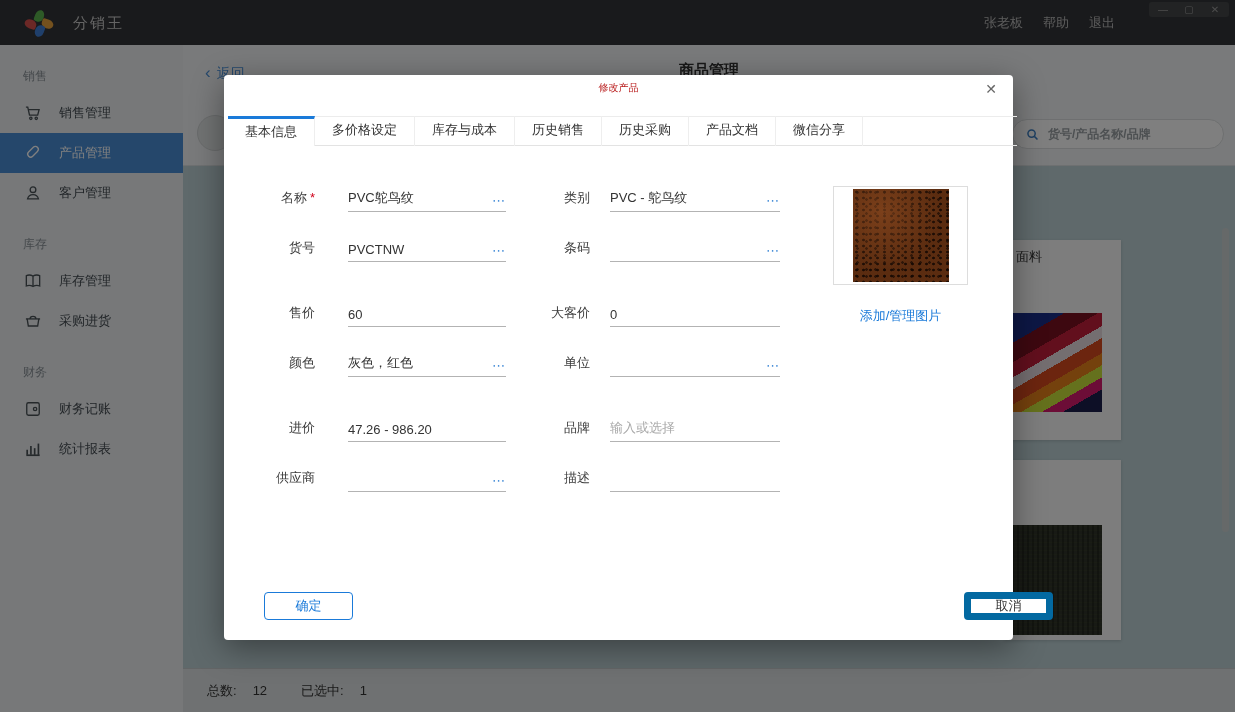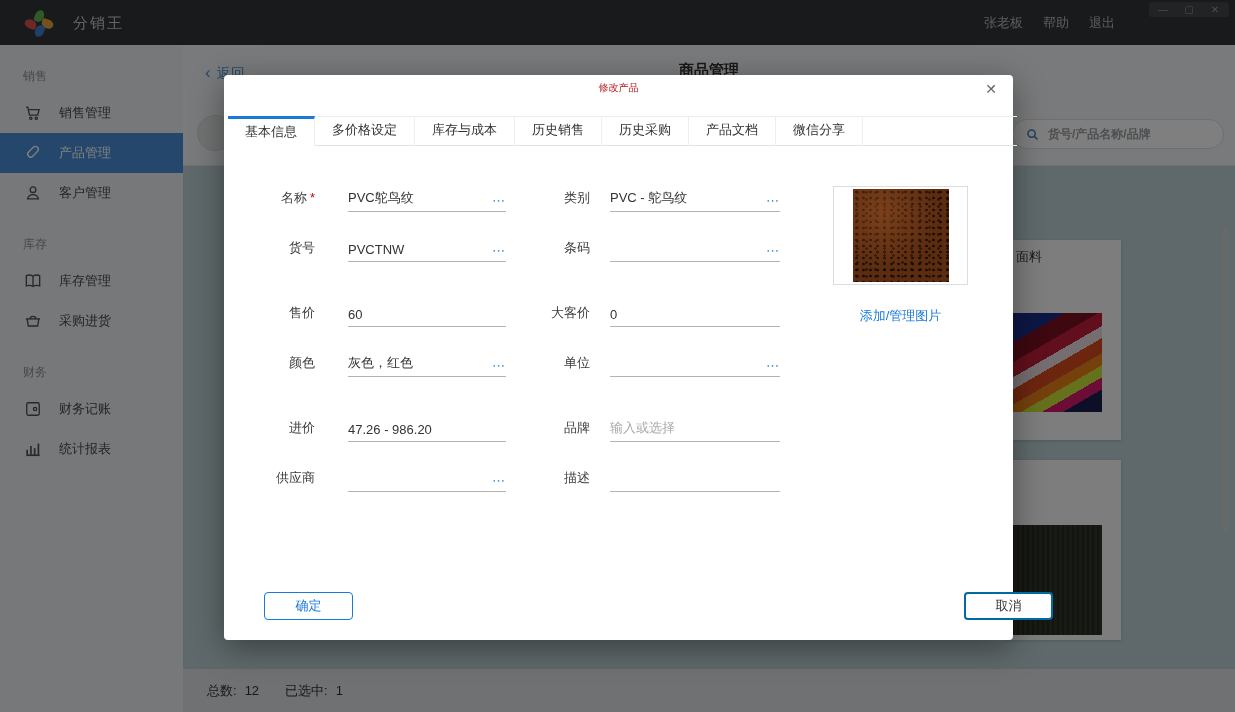--- a/index.html
+++ b/index.html
@@ -47,21 +47,21 @@
   .pcard1 { left:821px; top:74px; width:117px; height:200px; }
   .pcard2 { left:821px; top:294px; width:117px; height:180px; }
   .pcard .plabel { position:absolute; left:12px; top:8px; font-size:13px; color:#333; white-space:nowrap; }
   .pimg { position:absolute; left:8px; }
   .pimg.stripes { top:73px; width:90px; height:99px;
     background:linear-gradient(150deg,#1b2f8a 0%,#1b2f8a 20%,#7a1020 20%,#7a1020 33%,#c41f3a 33%,#c41f3a 43%,#e8dce0 43%,#e8dce0 51%,#d94a1f 51%,#d94a1f 61%,#e8821a 61%,#e8821a 69%,#cbe23a 69%,#cbe23a 77%,#d81b6f 77%,#d81b6f 85%,#1a1f4d 85%,#1a1f4d 100%); }
   .pimg.olive { top:65px; width:90px; height:110px; background:#31352a;
     background-image:repeating-linear-gradient(90deg,rgba(0,0,0,.25) 0 2px,transparent 2px 5px),repeating-linear-gradient(0deg,rgba(60,70,40,.35) 0 1px,transparent 1px 4px); }
   .scrollbar { position:absolute; left:1039px; top:62px; width:7px; height:304px; background:#cdd2d3; border-radius:4px; cursor:pointer; }
 
-  .content-footer { position:absolute; left:0; top:623px; width:1052px; height:44px; background:#dfe3e4; border-top:1px solid #c6cbcc; display:flex; align-items:center; padding-left:24px; gap:8px; font-size:13px; color:#333; }
+  .content-footer { position:absolute; left:0; top:623px; width:1052px; height:44px; background:#dfe3e4; border-top:1px solid #c6cbcc; display:flex; align-items:center; padding-left:24px; gap:16px; font-size:13px; color:#333; }
   .content-footer .num { margin-right:18px; }
 
   
   .overlay { position:absolute; left:0; top:0; width:1235px; height:712px; background:rgba(0,0,0,0.5); z-index:50; }
   .modal { position:absolute; left:224px; top:75px; width:789px; height:565px; background:#fff; border-radius:4px; box-shadow:0 8px 32px rgba(0,0,0,.4); z-index:100; }
   .modal-title { position:absolute; left:0; top:6px; width:100%; text-align:center; font-size:10px; color:#b91c1c; }
   .modal-close { position:absolute; right:16px; top:6px; font-size:14px; color:#666; cursor:pointer; }
 
   .tab-bar { position:absolute; left:4px; top:41px; width:100%; height:30px; border-top:1px solid #ececec; border-bottom:1px solid #e3e3e3; display:flex; }
   .tab { height:30px; line-height:28px; padding:0 17px; font-size:13px; color:#333; border-right:1px solid #eee; cursor:pointer; margin-top:-1px; }
@@ -87,21 +87,21 @@
   .leather { width:96px; height:93px; background-color:#5b2c10;
     background-image:radial-gradient(circle at 30% 25%, rgba(150,80,35,.55), rgba(0,0,0,0) 60%),
       radial-gradient(circle, rgba(15,6,2,.85) 1px, rgba(0,0,0,0) 1.7px),
       radial-gradient(circle, rgba(25,10,3,.7) 1px, rgba(0,0,0,0) 1.6px);
     background-size:100% 100%, 7px 6px, 9px 7px; }
   .img-link { margin-top:22px; text-align:center; color:#1a7ad9; font-size:13px; cursor:pointer; white-space:nowrap; }
 
   .btn-row { position:absolute; left:0; top:517px; width:100%; display:flex; justify-content:space-between; gap:21px;margin-left:40px; }
   .btn { width:89px; height:28px; border-radius:4px; background:#fff; font-size:13px; display:flex; align-items:center; justify-content:center; cursor:pointer; }
   .btn-ok { border:1px solid #1a7ad9; color:#1a7ad9; }
-  .btn-cancel { border:2px solid #0369a1; color:#333; }
+  .btn-cancel { border:7px solid #0369a1; color:#333; }
 </style>
 </head>
 <body>
 
 <div class="screen">
 
   <div class="topbar">
     <div class="logo">
         <i class="p1"></i>
         <i class="p2"></i>

